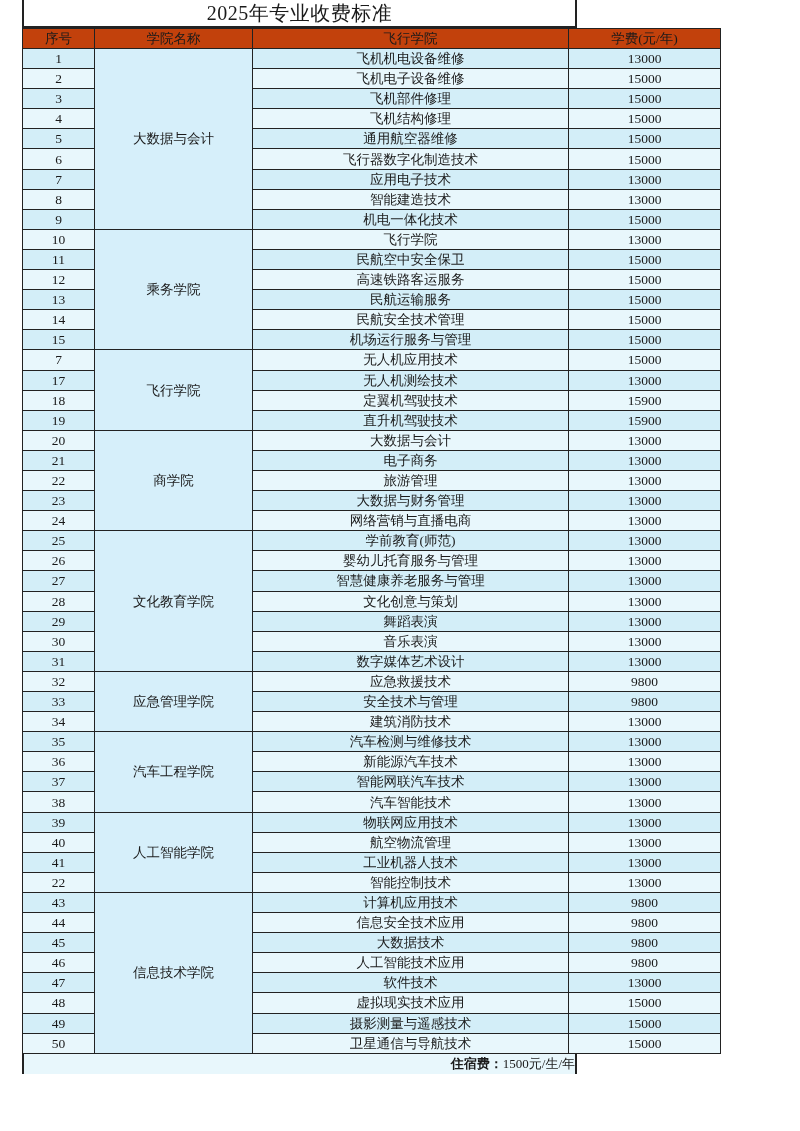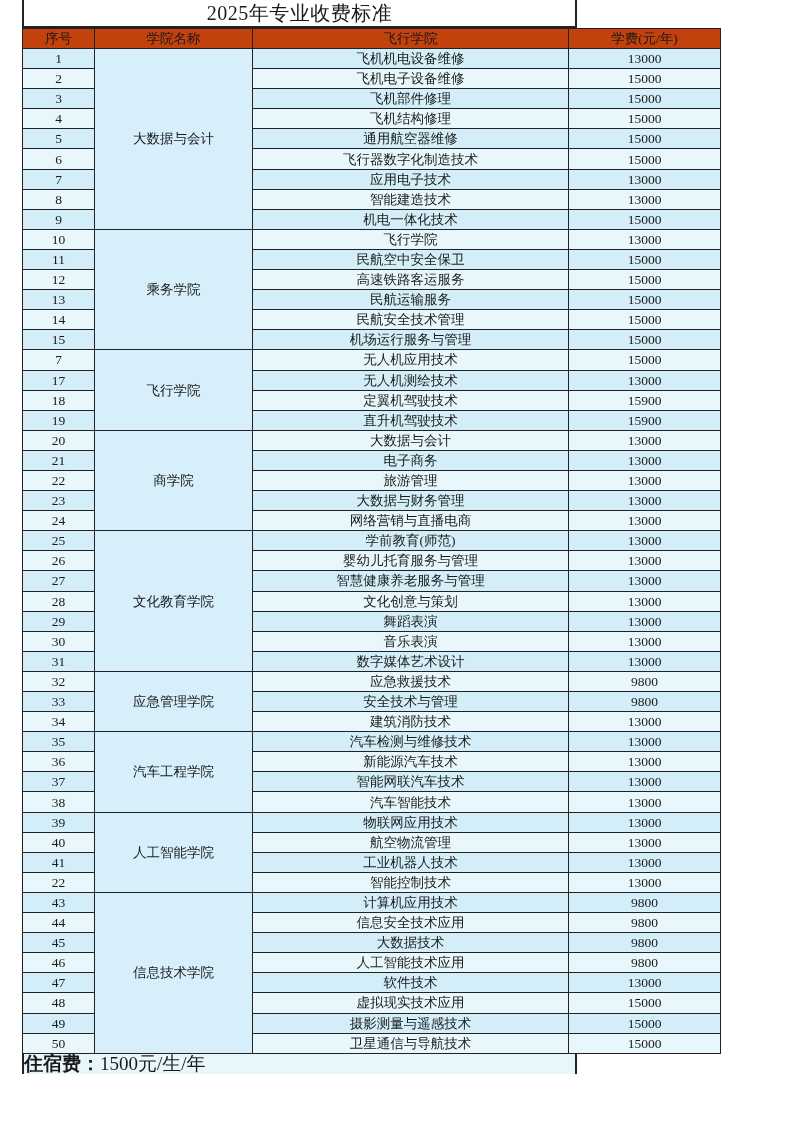--- a/index.html
+++ b/index.html
@@ -5,21 +5,21 @@
   html,body{margin:0;padding:0;background:#ffffff;}
   body{width:800px;height:1131px;position:relative;overflow:hidden;font-family:"DejaVu Serif","Liberation Serif",serif;color:#1a1a1a;}
   .sheet{position:absolute;left:22px;top:0;width:555px;font-family:Liberation Serif, serif;}
   .title-row{height:26px;border-left:2px solid #222;border-right:2px solid #222;border-bottom:2px solid #222;display:flex;align-items:flex-end;justify-content:center;font-size:20px;line-height:26px;letter-spacing:0.5px;background:#fff;}
   table{border-collapse:collapse;width:698px;table-layout:fixed;}
   td,th{border:1.5px solid #222;text-align:center;padding:0;font-weight:normal;font-size:13.5px;height:19.1px;line-height:19px;overflow:hidden;white-space:nowrap;}
   th{background:#c2410c;height:19px;}
   tr.odd td.c-no, tr.odd td.c-major, tr.odd td.c-fee{background:#d3eef8;}
   tr.even td.c-no, tr.even td.c-major, tr.even td.c-fee{background:#e8f7fc;}
   td.c-college{background:#d6effa;}
-  .footer{border-left:2px solid #222;border-right:2px solid #222;background:#e8f7fc;height:20px;line-height:20px;text-align:left;font-size:19px;}
+  .footer{border-left:2px solid #222;border-right:2px solid #222;background:#e8f7fc;height:20px;line-height:20px;text-align:right;font-size:13px;}
   .footer .label{font-weight:bold;}
   col.w1{width:72px;} col.w2{width:158px;} col.w3{width:316px;} col.w4{width:152px;}
 </style>
 </head>
 <body>
 
 <div class="sheet">
   <div class="title-row">2025年专业收费标准</div>
   <table>
     <colgroup>

